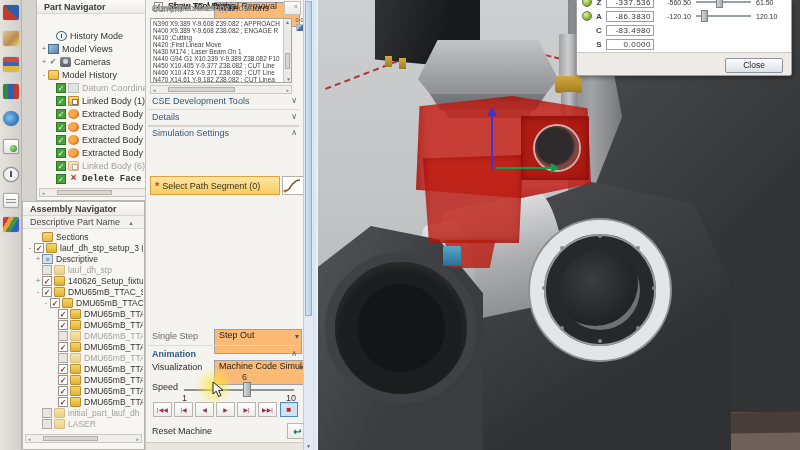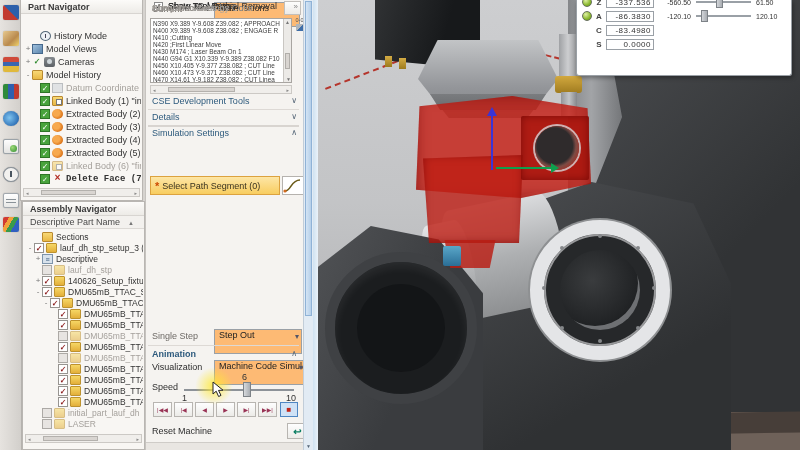--- a/index.html
+++ b/index.html
@@ -18,21 +18,21 @@
 .ri-6{top:139px;background:linear-gradient(#fdfdfd,#e3e3e1);border:1px solid #9aa2a8}
 .ri-6::after{content:"";position:absolute;right:1px;bottom:1px;width:7px;height:7px;border-radius:50%;background:radial-gradient(circle at 35% 35%,#9fdc7a,#2f8a2f)}
 .ri-7{top:167px;background:#f2f1ef;border:1px solid #8a929a;border-radius:50%}
 .ri-7::after{content:"";position:absolute;left:6px;top:3px;width:2px;height:6px;background:#4a5560}
 .ri-8{top:193px;background:linear-gradient(#fff,#e8e8e6);border:1px solid #a2a8ae}
 .ri-8::after{content:"";position:absolute;left:2px;top:3px;right:2px;height:7px;background:repeating-linear-gradient(#0000 0 2px,#8a9298 2px 3px)}
 .ri-9{top:217px;background:linear-gradient(120deg,#d23a32 0 25%,#f2a13a 25% 45%,#3a9a4a 45% 65%,#2f5fc0 65%)}
 
 
 .panel{position:absolute;background:#f8f6f3;border:1px solid #b9b6b2;border-top:none;overflow:hidden}
-#partnav{left:20px;top:0;width:123px;height:201px}
+#partnav{left:36px;top:0;width:123px;height:201px}
 #asmnav{left:22px;top:201px;width:123px;height:249px;border-top:1px solid #b9b6b2}
 .ptitle{height:14px;line-height:14px;padding-left:7px;font-weight:bold;font-size:9px;color:#3a3a3a;background:linear-gradient(#fcfbf9,#edebe7);border-bottom:1px solid #d8d5d1;white-space:nowrap}
 .colhdr{height:13px;line-height:13px;padding-left:7px;color:#4a4a4a;border-bottom:1px solid #dcd9d5;background:#f3f1ee;white-space:nowrap}
 .colhdr::after{content:"▲";font-size:6px;margin-left:8px;color:#777}
 .trows{position:absolute;left:1px;right:1px;overflow:hidden}
 #partnav .trows{top:29px;height:158px}
 #asmnav .trows{top:29px;height:200px}
 .trow{display:flex;align-items:center;height:13px;white-space:nowrap;overflow:hidden}
 #asmnav .trow{height:11px;font-size:8.5px}
 .exp{width:8px;flex:none;text-align:center;color:#777;font-size:8px}
@@ -629,15 +629,18 @@
         </div>
         <div class="crow">
           <span class="led" style="visibility: hidden;"></span>
           <span class="ax">S</span>
           <span class="val">0.0000</span>
           <span class="mn"></span>
           <span class="sld" style="visibility: hidden;"></span>
           <span class="mx"></span>
         </div>
     </div>
+    <div class="foot">
+      <div id="closebtn">Close</div>
+    </div>
   </div>
 
 </div>
 
 </body></html>

